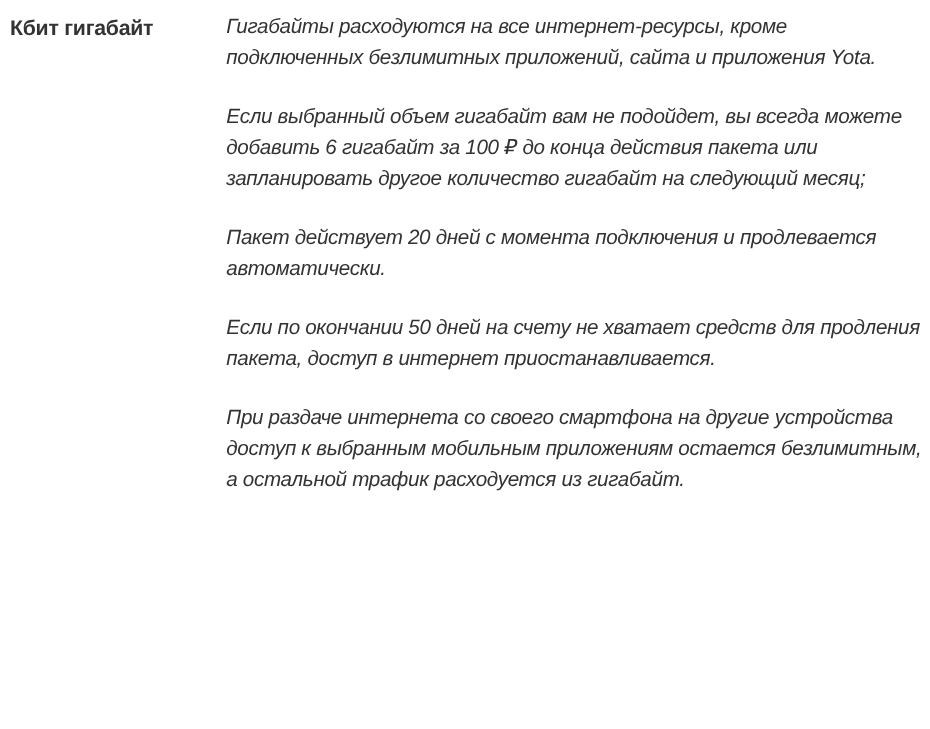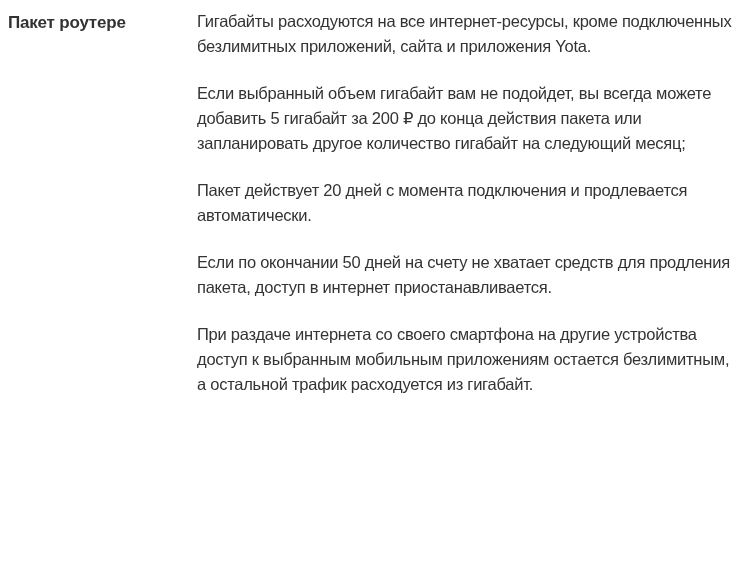--- a/index.html
+++ b/index.html
@@ -32,37 +32,38 @@
     font-weight: 700;
     color: #333333;
     letter-spacing: -0.2px;
   }
   .desc-col {
     flex: 0 1 auto;
     width: 560px;
     max-width: 560px;
   }
   .desc-col p {
-    margin: 0 0 22px 16px;
+    margin: 0 0 22px 0;
     font-size: 16.5px;
     line-height: 25px;
     letter-spacing: -0.25px;
     color: #333333;
+    font-style: italic;
   }
   .desc-col p.muted {
     color: #a6a6a6;
   }
 </style>
 </head>
 <body>
 
 <div class="info-row">
   <div class="term-col">
-    <div class="term-label">Пакет роутере</div>
+    <div class="term-label">Кбит гигабайт</div>
   </div>
   <div class="desc-col">
     <p>Гигабайты расходуются на все интернет-ресурсы, кроме подключенных безлимитных приложений, сайта и приложения Yota.</p>
-    <p>Если выбранный объем гигабайт вам не подойдет, вы всегда можете добавить 5 гигабайт за 200 ₽ до конца действия пакета или запланировать другое количество гигабайт на следующий месяц;</p>
+    <p>Если выбранный объем гигабайт вам не подойдет, вы всегда можете добавить 6 гигабайт за 100 ₽ до конца действия пакета или запланировать другое количество гигабайт на следующий месяц;</p>
     <p>Пакет действует 20 дней с момента подключения и продлевается автоматически.</p>
     <p>Если по окончании 50 дней на счету не хватает средств для продления пакета, доступ в интернет приостанавливается.</p>
     <p>При раздаче интернета со своего смартфона на другие устройства доступ к выбранным мобильным приложениям остается безлимитным, а остальной трафик расходуется из гигабайт.</p>
   </div>
 </div>
 
 </body></html>

